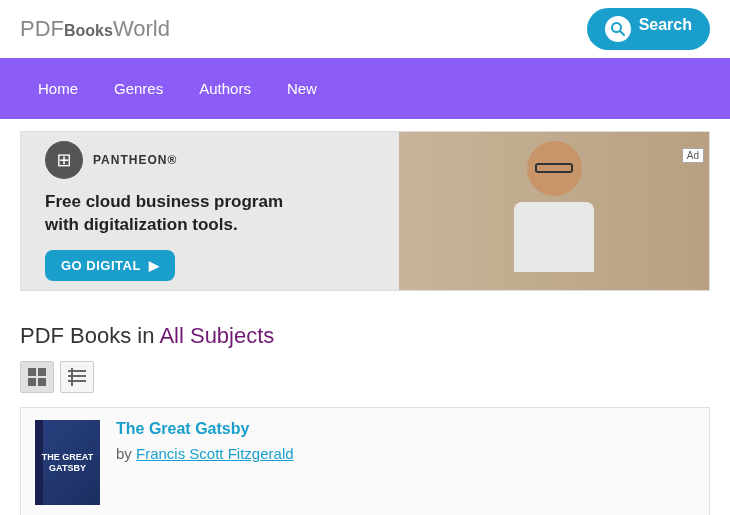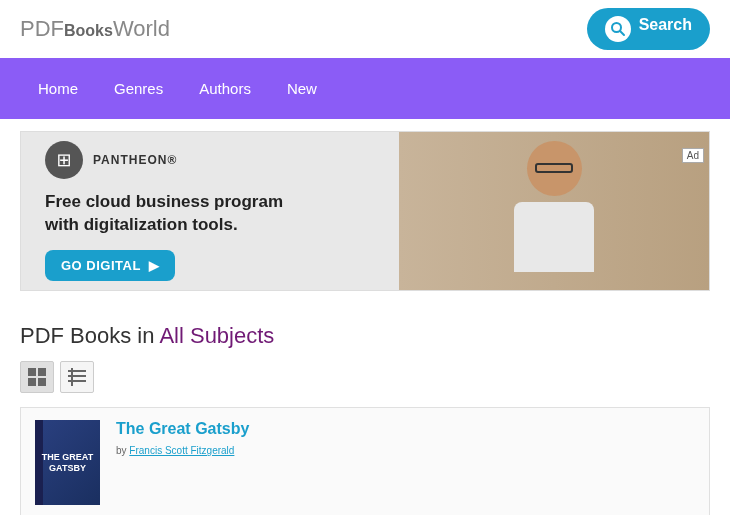--- a/index.html
+++ b/index.html
@@ -261,21 +261,21 @@
     .book-info { }
     .book-title-link {
       color: #1a9fcc;
       font-size: 16px;
       font-weight: bold;
       text-decoration: none;
       display: block;
       margin-bottom: 4px;
     }
     .book-author {
-      font-size: 10px;
+      font-size: 15px;
       color: #1a9fcc;
       margin-top: 7px;
     }
     .book-author span {
       text-decoration: underline;
       cursor: pointer;
     }
     .by-text { color: #666; text-decoration: none !important; }
   </style>
 </head>

